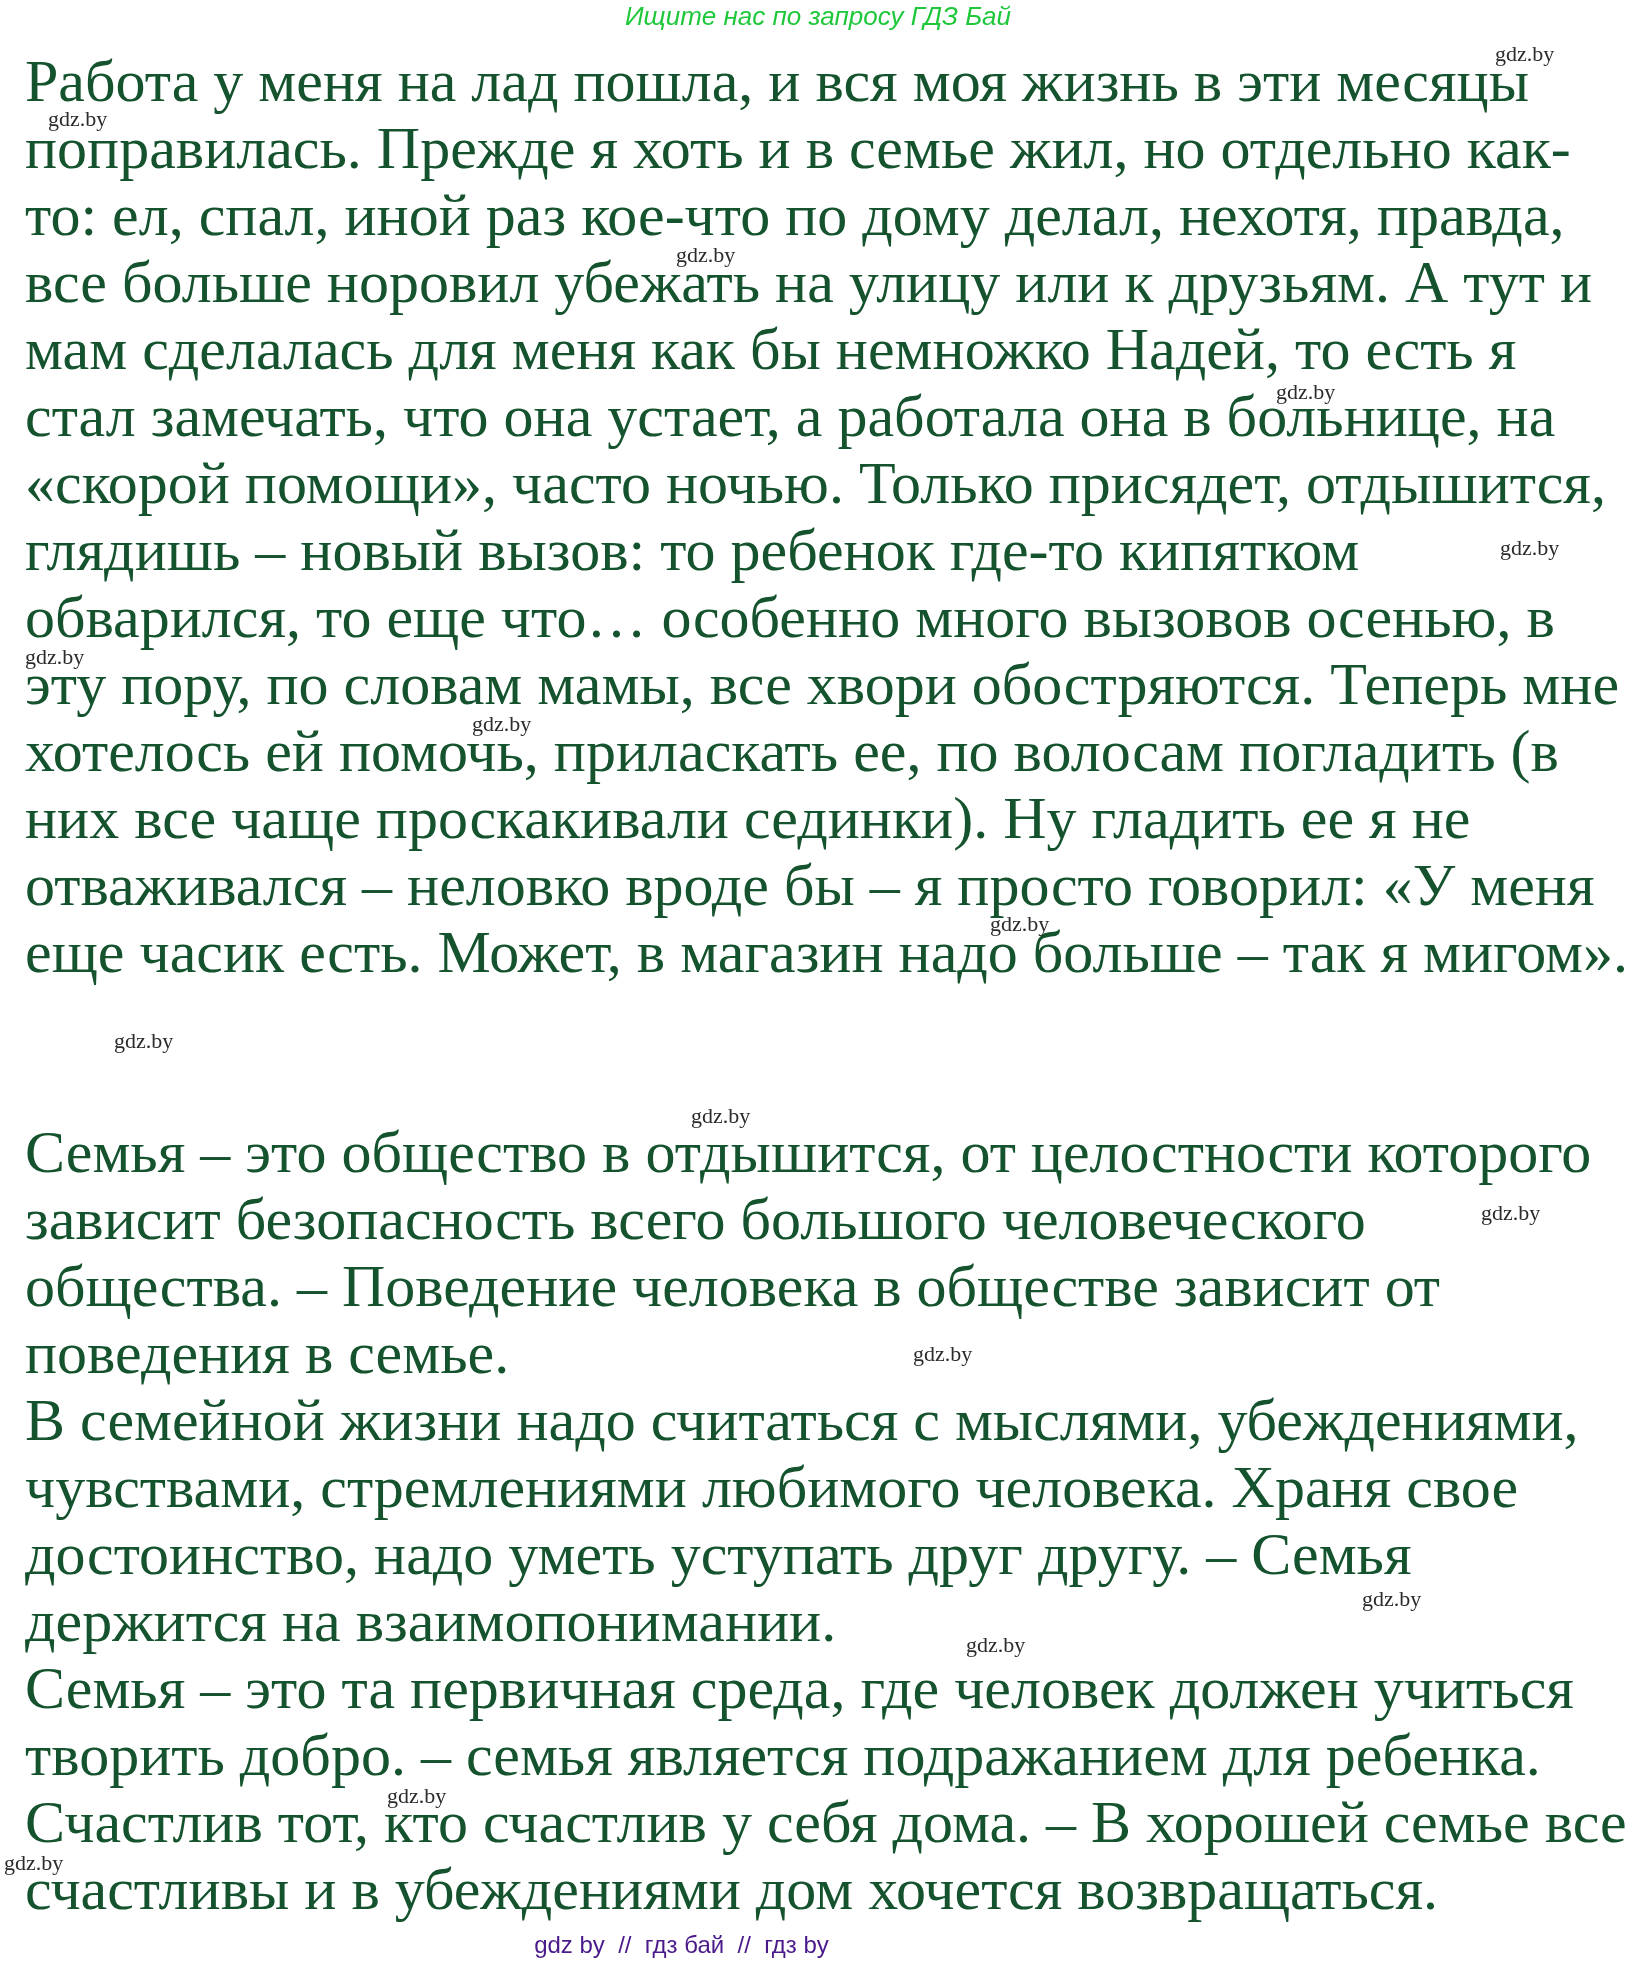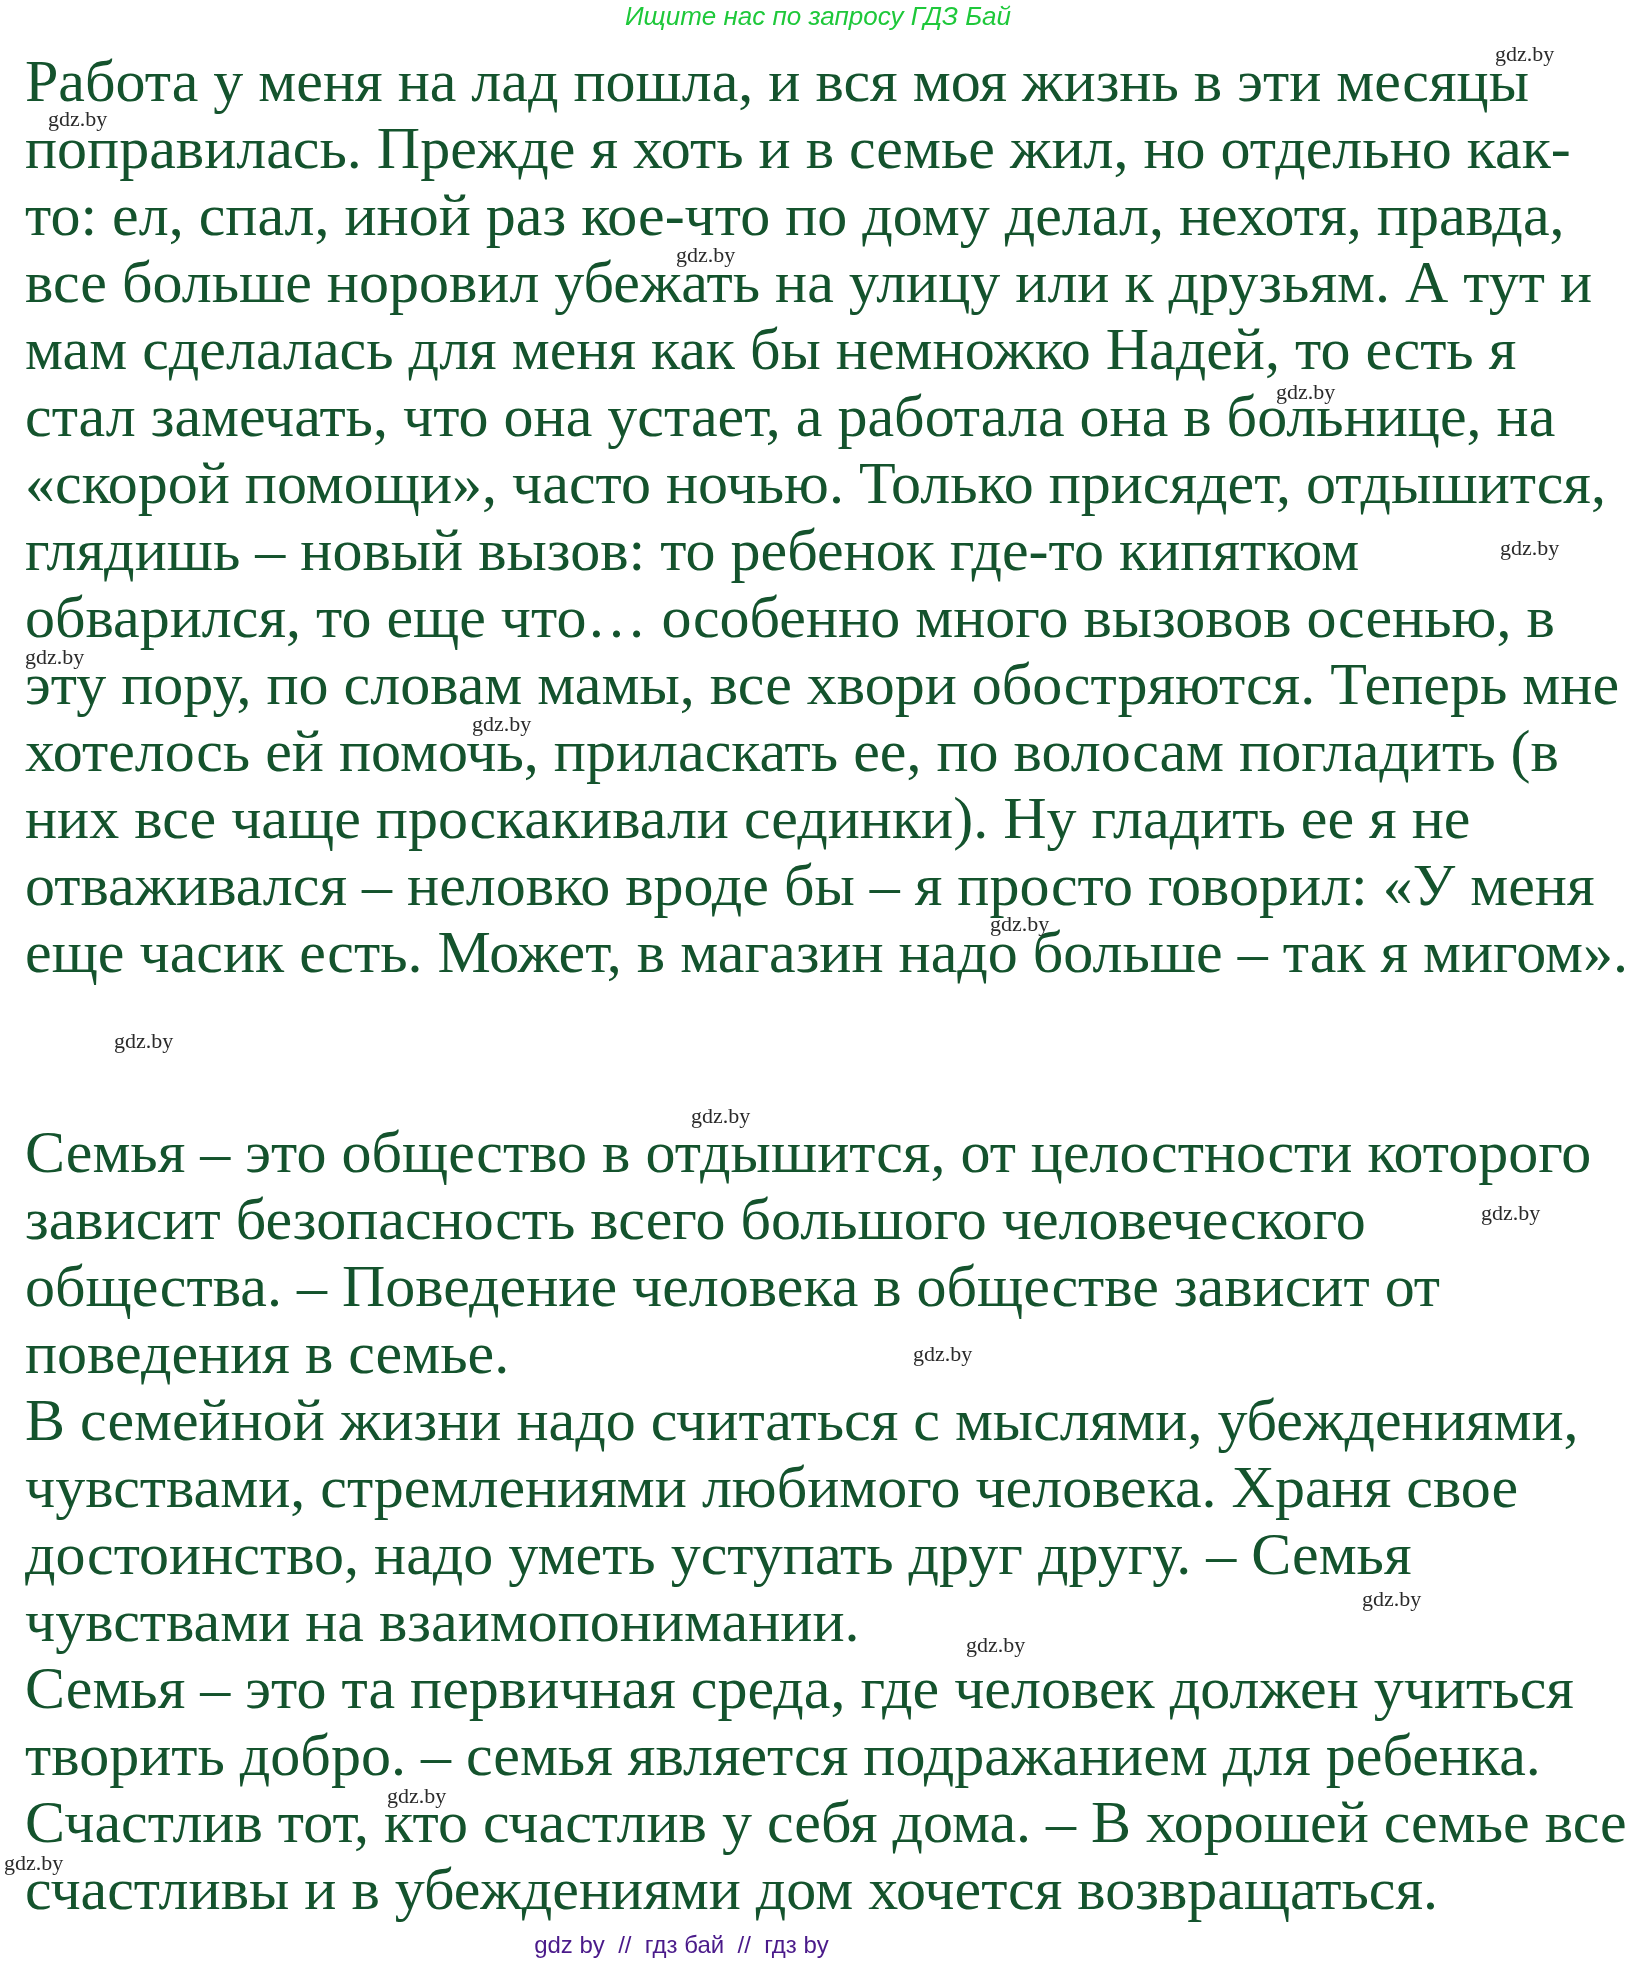--- a/index.html
+++ b/index.html
@@ -80,21 +80,21 @@
 </div>
 
 <div>
   <div class="text-line" style="top:1119px">Семья – это общество в отдышится, от целостности которого</div>
   <div class="text-line" style="top:1186px">зависит безопасность всего большого человеческого</div>
   <div class="text-line" style="top:1253px">общества. – Поведение человека в обществе зависит от</div>
   <div class="text-line" style="top:1320px">поведения в семье.</div>
   <div class="text-line" style="top:1387px">В семейной жизни надо считаться с мыслями, убеждениями,</div>
   <div class="text-line" style="top:1454px">чувствами, стремлениями любимого человека. Храня свое</div>
   <div class="text-line" style="top:1521px">достоинство, надо уметь уступать друг другу. – Семья</div>
-  <div class="text-line" style="top:1588px">чувствами на взаимопонимании.</div>
+  <div class="text-line" style="top:1588px">держится на взаимопонимании.</div>
   <div class="text-line" style="top:1655px">Семья – это та первичная среда, где человек должен учиться</div>
   <div class="text-line" style="top:1722px">творить добро. – семья является подражанием для ребенка.</div>
   <div class="text-line" style="top:1789px">Счастлив тот, кто счастлив у себя дома. – В хорошей семье все</div>
   <div class="text-line" style="top:1856px">счастливы и в убеждениями дом хочется возвращаться.</div>
 </div>
 
 <div>
   <span class="watermark" style="left:1495px; top:43px">gdz.by</span>
   <span class="watermark" style="left:48px;   top:108px">gdz.by</span>
   <span class="watermark" style="left:676px;  top:244px">gdz.by</span>

